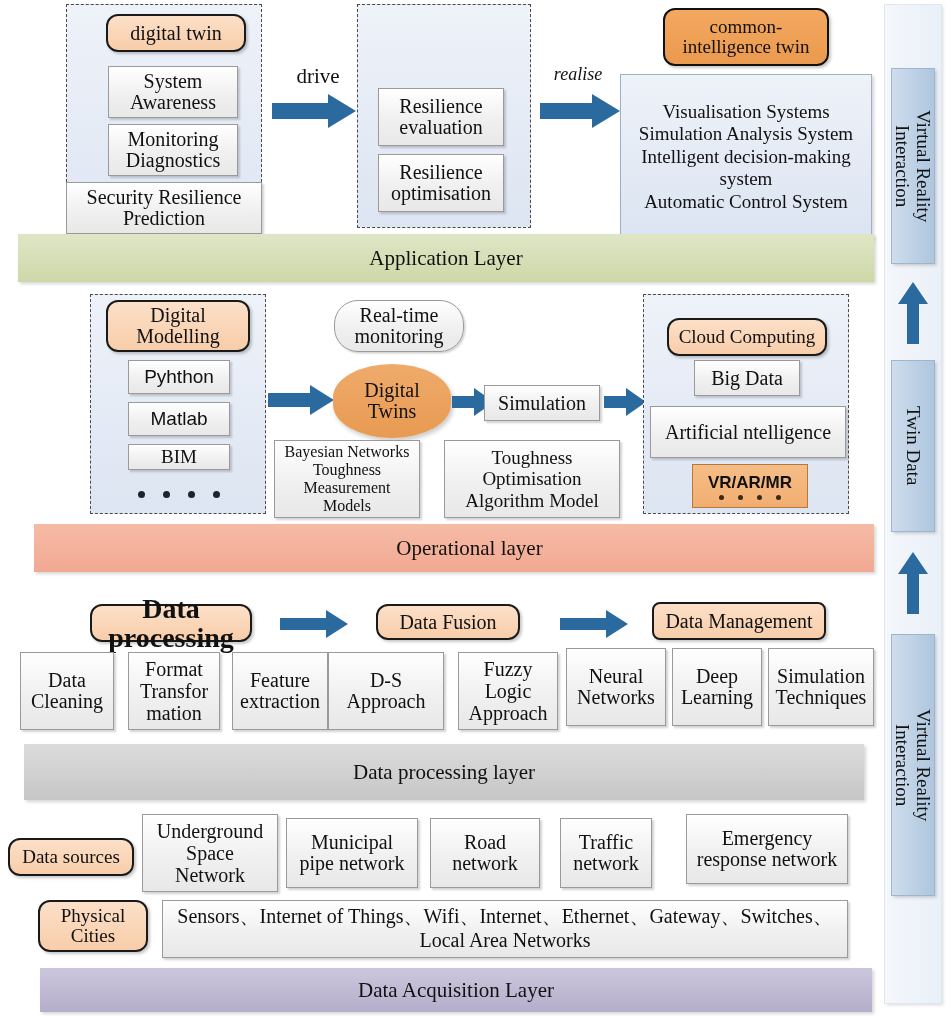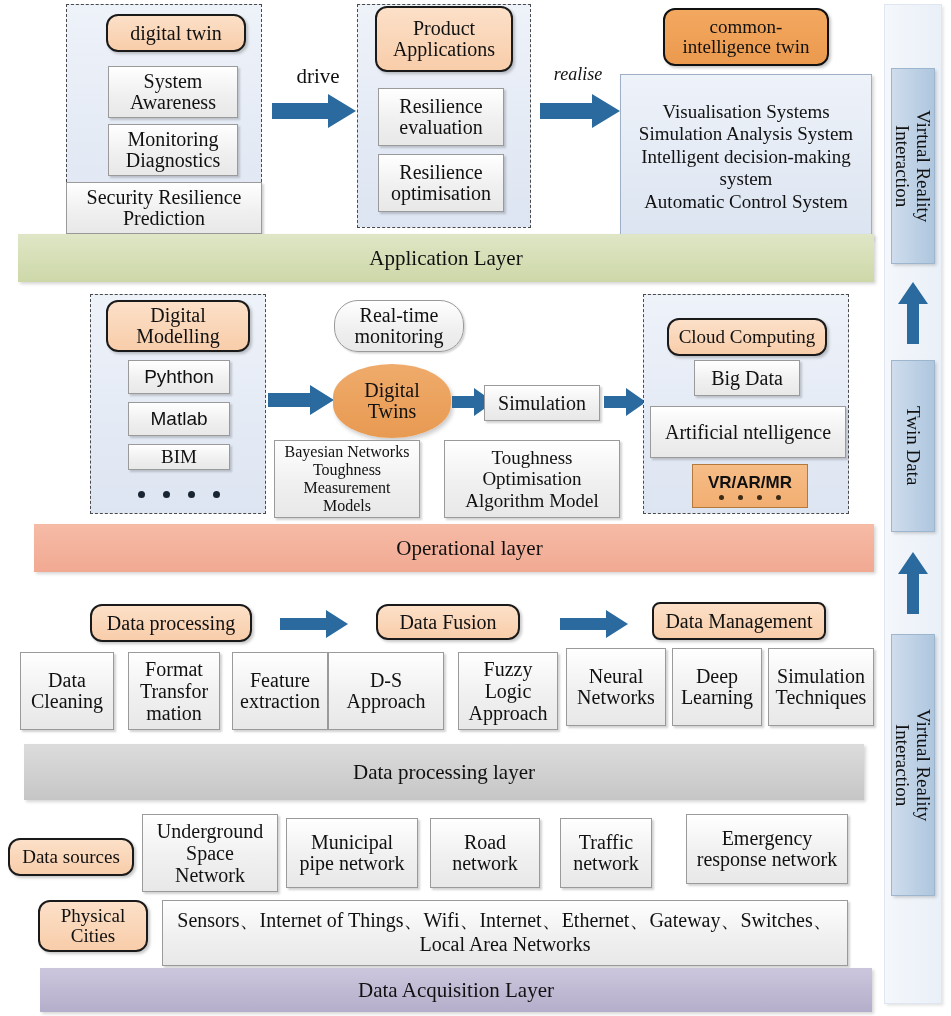--- a/index.html
+++ b/index.html
@@ -128,22 +128,20 @@
 
   <div class="abs" style="left:286px;top:64px;width:64px;text-align:center;font-size:21px;">drive</div>
   <div class="arrow-r" style="left:272px;top:94px;">
     <svg width="84" height="34" viewBox="0 0 84 34">
       <path d="M0,9 L56,9 L56,0 L84,17 L56,34 L56,25 L0,25 Z" fill="#2a6a9e"></path>
     </svg>
   </div>
 
   <div class="abs dashgroup" style="left:357px;top:4px;width:174px;height:224px;"></div>
 
-  <div class="abs pill" style="left:375px;top:6px;width:138px;height:66px;font-size:20px;white-space:pre-line;">Product
-Applications</div>
 
   <div class="abs box" style="left:378px;top:88px;width:126px;height:58px;font-size:20px;white-space:pre-line;">Resilience
 evaluation</div>
 
   <div class="abs box" style="left:378px;top:154px;width:126px;height:58px;font-size:20px;white-space:pre-line;">Resilience
 optimisation</div>
 
   <div class="abs" style="left:540px;top:64px;width:76px;text-align:center;font-size:18px;font-style:italic;">realise</div>
   <div class="arrow-r" style="left:540px;top:94px;">
     <svg width="80" height="34" viewBox="0 0 80 34">
@@ -233,21 +231,21 @@
     <span class="dots">
         <i></i>
         <i></i>
         <i></i>
         <i></i>
       </span>
   </div>
 
   <div class="abs banner banner-salmon" style="left:34px;top:524px;width:840px;height:48px;font-size:21px;">Operational layer</div>
 
-  <div class="abs pill" style="left:90px;top:604px;width:162px;height:38px;font-size:20px;">Data processing</div>
+  <div class="abs pill" style="left:90px;top:604px;width:162px;height:38px;font-size:28px;font-weight:bold;">Data processing</div>
 
   <div class="arrow-r" style="left:280px;top:610px;">
     <svg width="68" height="28" viewBox="0 0 68 28">
       <path d="M0,8 L46,8 L46,0 L68,14 L46,28 L46,20 L0,20 Z" fill="#2a6a9e"></path>
     </svg>
   </div>
 
   <div class="abs pill" style="left:376px;top:604px;width:144px;height:36px;font-size:20px;">Data Fusion</div>
 
   <div class="arrow-r" style="left:560px;top:610px;">
@@ -289,21 +287,21 @@
   <div class="abs box" style="left:430px;top:818px;width:110px;height:70px;font-size:20px;white-space:pre-line;">Road
 network</div>
   <div class="abs box" style="left:560px;top:818px;width:92px;height:70px;font-size:20px;white-space:pre-line;">Traffic
 network</div>
   <div class="abs box" style="left:686px;top:814px;width:162px;height:70px;font-size:20px;white-space:pre-line;">Emergency
 response network</div>
 
   <div class="abs pill" style="left:38px;top:900px;width:110px;height:52px;font-size:19px;white-space:pre-line;">Physical
 Cities</div>
 
-  <div class="abs box" style="left:162px;top:900px;width:686px;height:66px;font-size:20px;padding:0 8px;line-height:1.18;">Sensors、Internet of Things、Wifi、Internet、Ethernet、Gateway、Switches、Local Area Networks</div>
+  <div class="abs box" style="left:162px;top:900px;width:686px;height:58px;font-size:20px;padding:0 8px;line-height:1.18;">Sensors、Internet of Things、Wifi、Internet、Ethernet、Gateway、Switches、Local Area Networks</div>
 
   <div class="abs banner banner-purple" style="left:40px;top:968px;width:832px;height:44px;font-size:21px;">Data Acquisition Layer</div>
 
   <div class="abs rail" style="left:884px;top:4px;width:58px;height:1000px;"></div>
 
   <div class="abs railbox" style="left:891px;top:68px;width:44px;height:196px;">
     <span class="vtext" style="font-size:19px;">Virtual Reality
 Interaction</span>
   </div>
 

